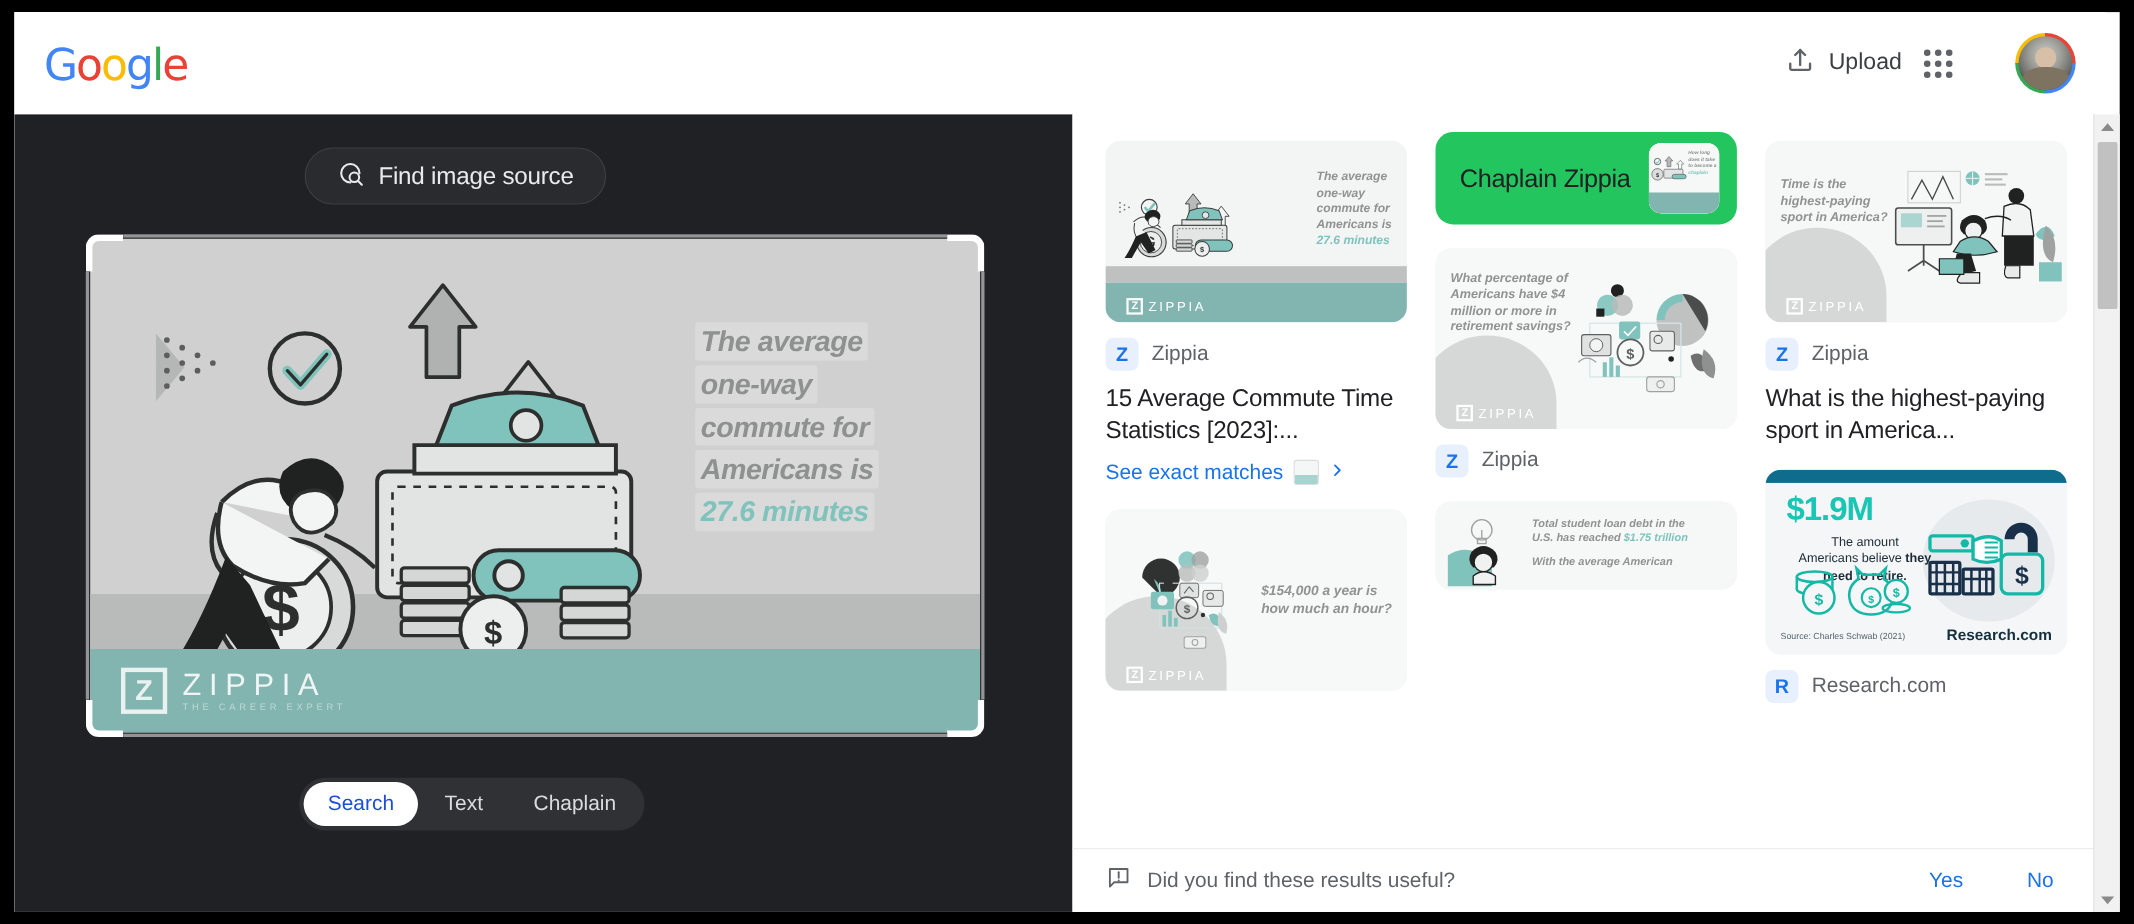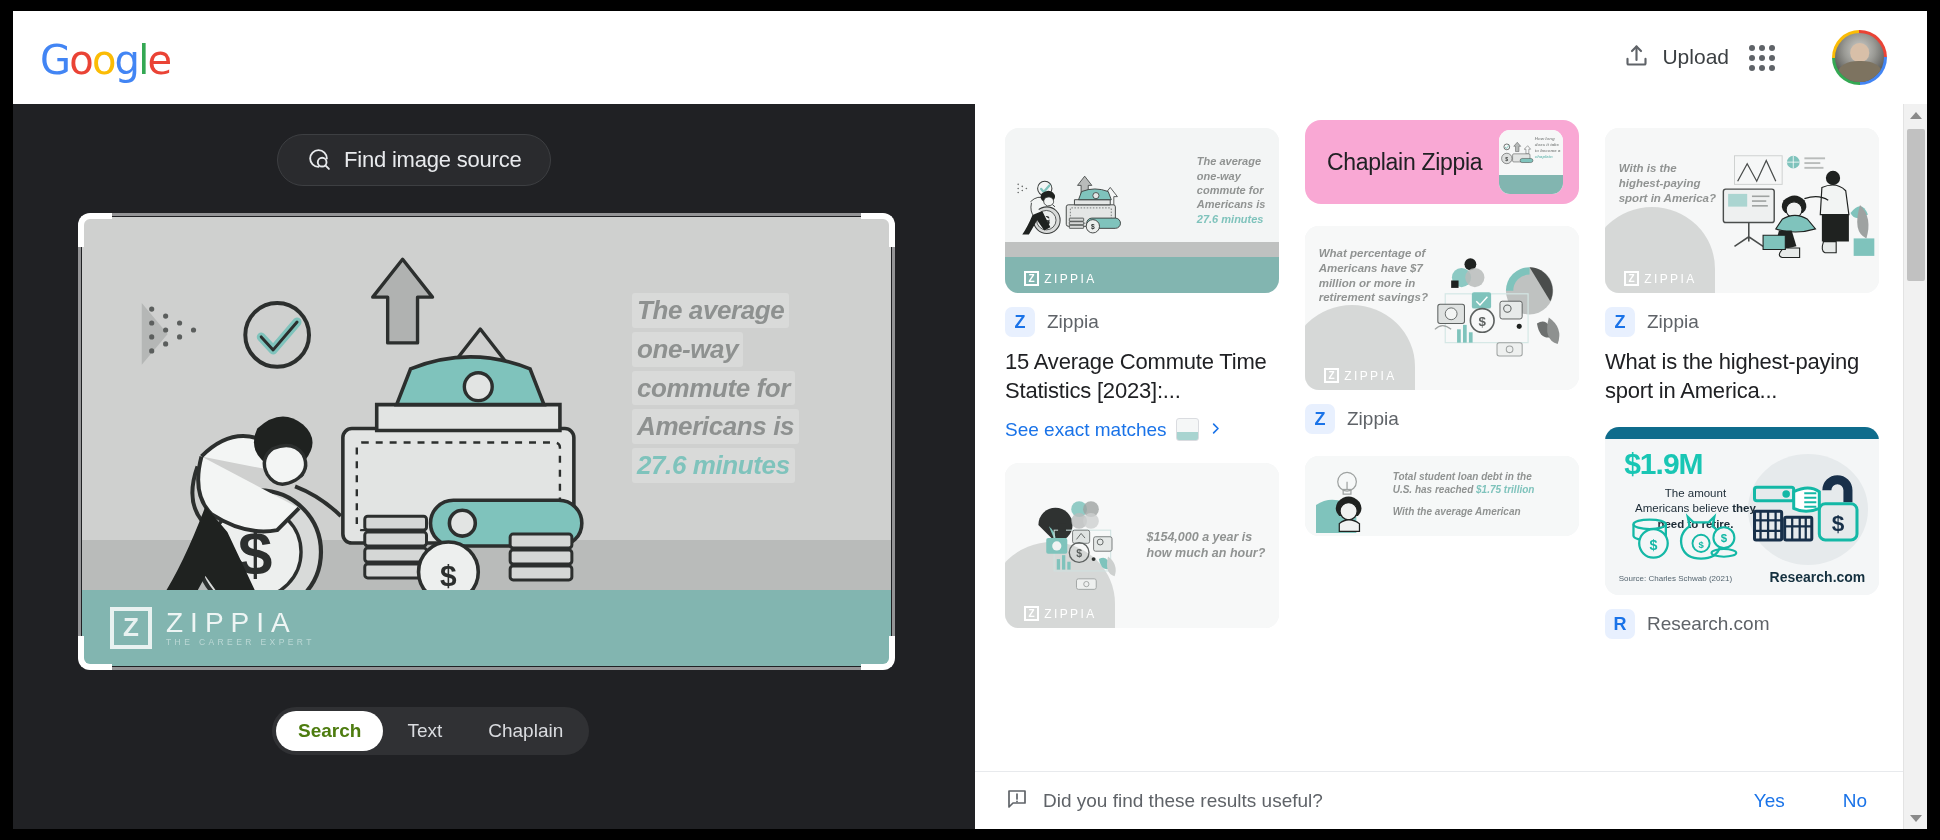--- a/index.html
+++ b/index.html
@@ -155,21 +155,21 @@
     position:absolute; left: 259px; top: 603px;
     height: 48px; border-radius: 24px;
     background: #303134;
     display:flex; align-items:center; padding: 4px; gap: 2px;
   }
   .mode-tabs .tab {
     height: 40px; padding: 0 22px; border-radius: 20px;
     display:flex; align-items:center; justify-content:center;
     font-size: 19px; color:#dadce0; cursor:pointer; font-weight:400;
   }
-  .mode-tabs .tab.active { background:#fff; color:#4d7c0f; font-weight:700; }
+  .mode-tabs .tab.active { background:#fff; color:#1d4ed8; font-weight:400; }
 
   
   .right-panel {
     position:absolute; left: 962px; top: 93px;
     width: 952px; height: 725px;
     background:#fff;
   }
   .results-scroll {
     position:absolute; left:0; top:0; right: 24px; bottom: 58px;
     overflow: hidden;
@@ -209,21 +209,21 @@
     margin-top: 13px; display:flex; align-items:center; gap:9px;
     color:#1a73e8; font-size:19px; font-weight:500; cursor:pointer;
   }
   .exact-thumb {
     width: 23px; height: 23px; border-radius:3px; border:1px solid #dadce0;
     background: linear-gradient(#f5f7f7 62%, #a8d4d0 62%);
   }
 
   
   .rel-pill {
-    background:#f9a8d4; border-radius: 16px;
+    background:#22c55e; border-radius: 16px;
     height: 84px; display:flex; align-items:center; justify-content:space-between;
     padding: 0 16px 0 22px; cursor:pointer;
   }
   .rel-pill .t { font-size: 23px; color:#202124; letter-spacing:-0.3px; }
   .rel-pill .mini {
     width: 64px; height: 64px; border-radius: 11px; flex:none;
     background:#fff; overflow:hidden; position:relative;
   }
 
   
@@ -612,21 +612,21 @@
                     </g>
                   <path d="M150 96 q16 -10 22 18 q-18 6 -22 -18z" fill="#6d706f"></path>
                     <path d="M166 88 q20 14 12 36 q-20 -6 -12 -36z" fill="#8e9190"></path>
                   <rect x="96" y="122" width="34" height="18" rx="3" fill="#eef0ef" stroke="#9ea2a1" stroke-width="1.4"></rect>
                     <circle cx="113" cy="131" r="4.5" fill="none" stroke="#9ea2a1" stroke-width="1.4"></circle>
                   <circle cx="126" cy="100" r="3.4" fill="#1f2220"></circle>
                   <path d="M12 104 q10 -10 22 0" fill="none" stroke="#9ea2a1" stroke-width="1.6"></path>
                 </svg>
                 <div class="txt" style="left:5%;top:12%;font-size:11.5px">
                   <div>What percentage of</div>
-                  <div>Americans have $7</div>
+                  <div>Americans have $4</div>
                   <div>million or more in</div>
                   <div>retirement savings?</div>
                 </div>
                 <div class="zl">
                     <div class="m">Z</div>
                     <div class="w">ZIPPIA</div>
                   </div>
               </div>
             </div>
             <div class="src">
@@ -690,21 +690,21 @@
                   <path d="M132 46 q18 -8 30 4 l4 30 h-36z" fill="#f2f4f3" stroke="#1f2220" stroke-width="1.5"></path>
                   <path d="M132 80 h34 v34 h-34z" fill="#1f2220"></path>
                   <path d="M134 114 q-4 12 2 14 h14 v-14z" fill="#e7eae9" stroke="#1f2220" stroke-width="1.4"></path>
                   <path d="M110 60 q18 -6 30 2" fill="none" stroke="#1f2220" stroke-width="1.6"></path>
                   <path d="M168 78 q14 -18 22 2 q-16 10 -22 -2z" fill="#7fc3bc"></path>
                   <path d="M180 68 q16 16 8 42 q-18 -8 -8 -42z" fill="#9ea2a1"></path>
                   <rect x="172" y="110" width="26" height="22" fill="#7fc3bc"></rect>
                   <path d="M58 106 h28 v18 h-28z" fill="#7fc3bc" stroke="#1f2220" stroke-width="1.4"></path>
                 </svg>
                 <div class="txt" style="left:5%;top:20%;font-size:11.5px">
-                  <div>With is the</div>
+                  <div>Time is the</div>
                   <div>highest-paying</div>
                   <div>sport in America?</div>
                 </div>
                 <div class="zl">
                     <div class="m">Z</div>
                     <div class="w">ZIPPIA</div>
                   </div>
               </div>
             </div>
             <div class="src">

